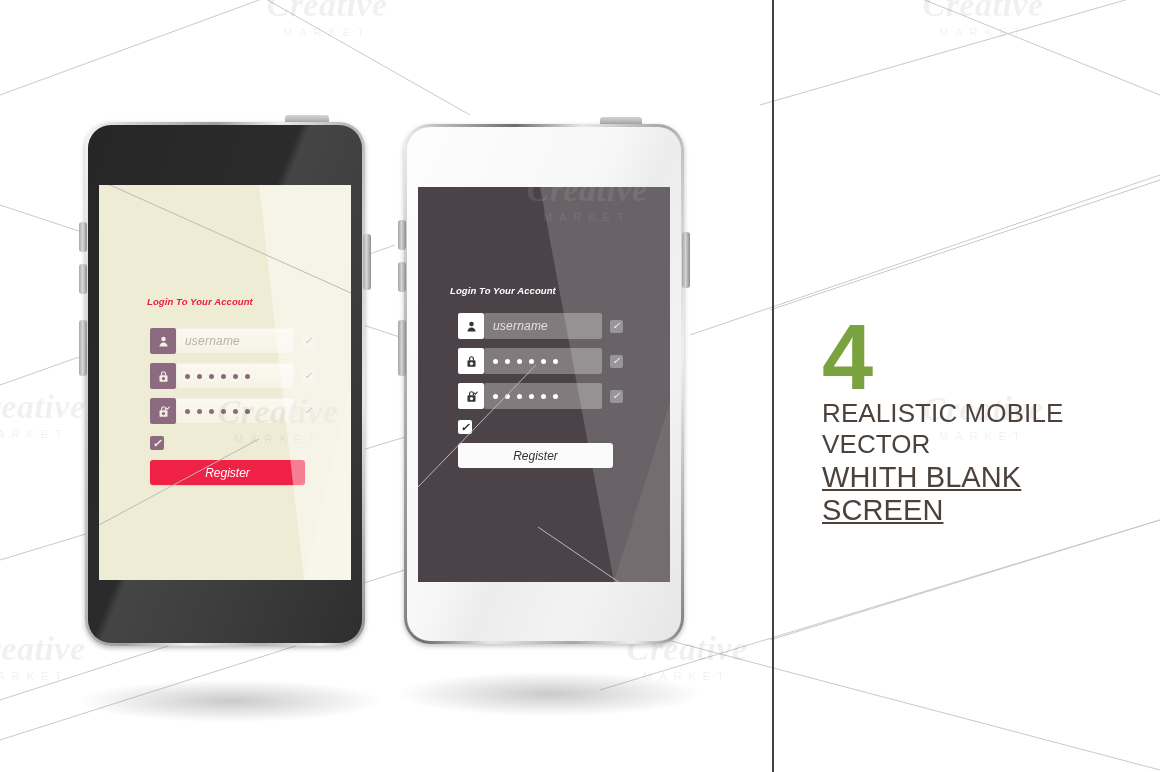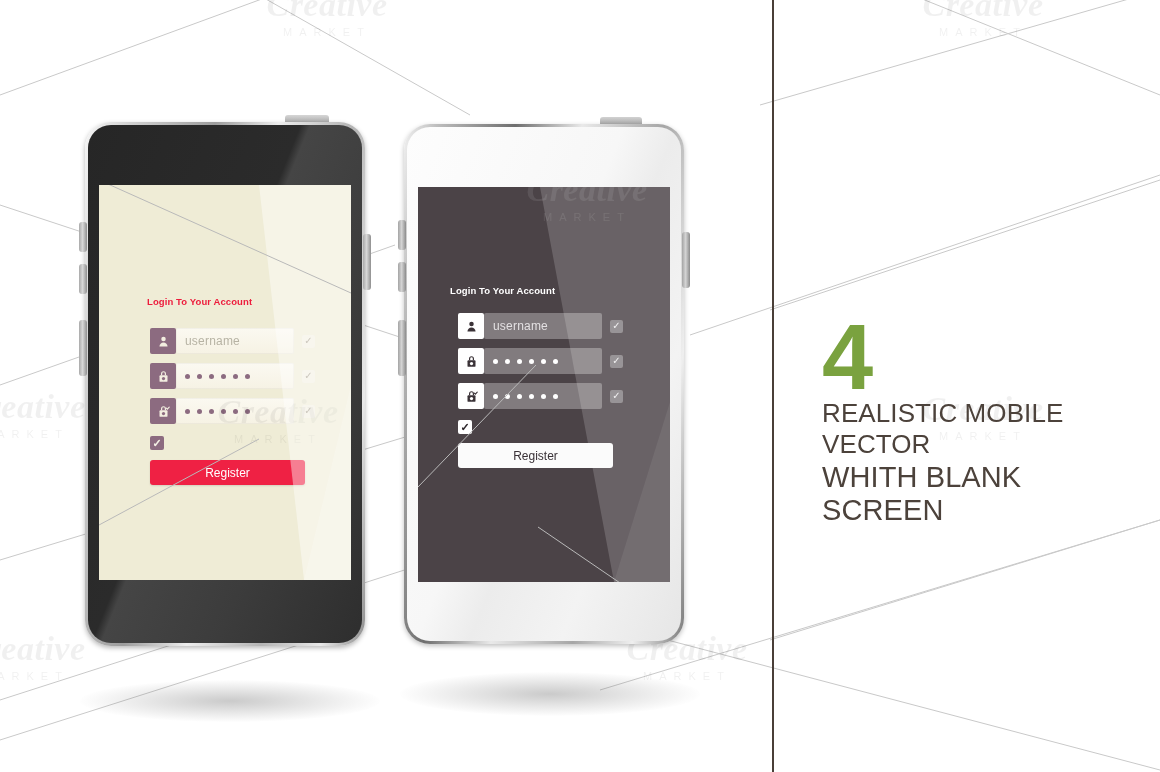--- a/index.html
+++ b/index.html
@@ -91,21 +91,21 @@
   .screen .ui { position: absolute; inset: 0; z-index: 3; }
 
   
   .ground-shadow {
     position: absolute; z-index: 3;
     border-radius: 50%;
     background: radial-gradient(ellipse at center, rgba(80,80,80,.30) 0%, rgba(120,120,120,.16) 42%, rgba(160,160,160,0) 72%);
   }
 
   
-  .form { position: absolute; }
+  .form { position: absolute; font-style: italic; }
   .form-title {
     font-size: 9.5px; font-weight: 700; letter-spacing: .1px;
     white-space: nowrap;
   }
   .cream .form-title { color: #ed1c3c; }
   .dark .form-title  { color: #ffffff; }
 
   .field-row { display: flex; align-items: center; }
   .fld-icon {
     width: 26px; height: 26px; flex: 0 0 26px;
@@ -181,21 +181,21 @@
     letter-spacing: .5px; margin-left: -4px; margin-bottom: 4px;
   }
   .cap-illus {
     font-size: 40px; font-weight: 400; color: #7aa23f;
     letter-spacing: .3px; margin-top: -14px; margin-left: 58px;
   }
   .cap-sub1, .cap-sub2 {
     color: #4c423b; font-weight: 400;
   }
   .cap-sub1 { font-size: 26px; letter-spacing: .1px; margin-top: 1px; }
-  .cap-sub2 { font-size: 29px; letter-spacing: .1px; margin-top: 1px; }
+  .cap-sub2 { font-size: 29px; letter-spacing: .1px; margin-top: 1px; text-decoration: underline; }
 </style>
 </head>
 <body>
 
 <div id="stage">
 
   <svg class="hairlines" viewBox="0 0 1160 772" preserveAspectRatio="none">
     <line x1="0" y1="95" x2="300" y2="-15"></line>
     <line x1="250" y1="-10" x2="470" y2="115"></line>
     <line x1="760" y1="105" x2="1160" y2="-10"></line>

